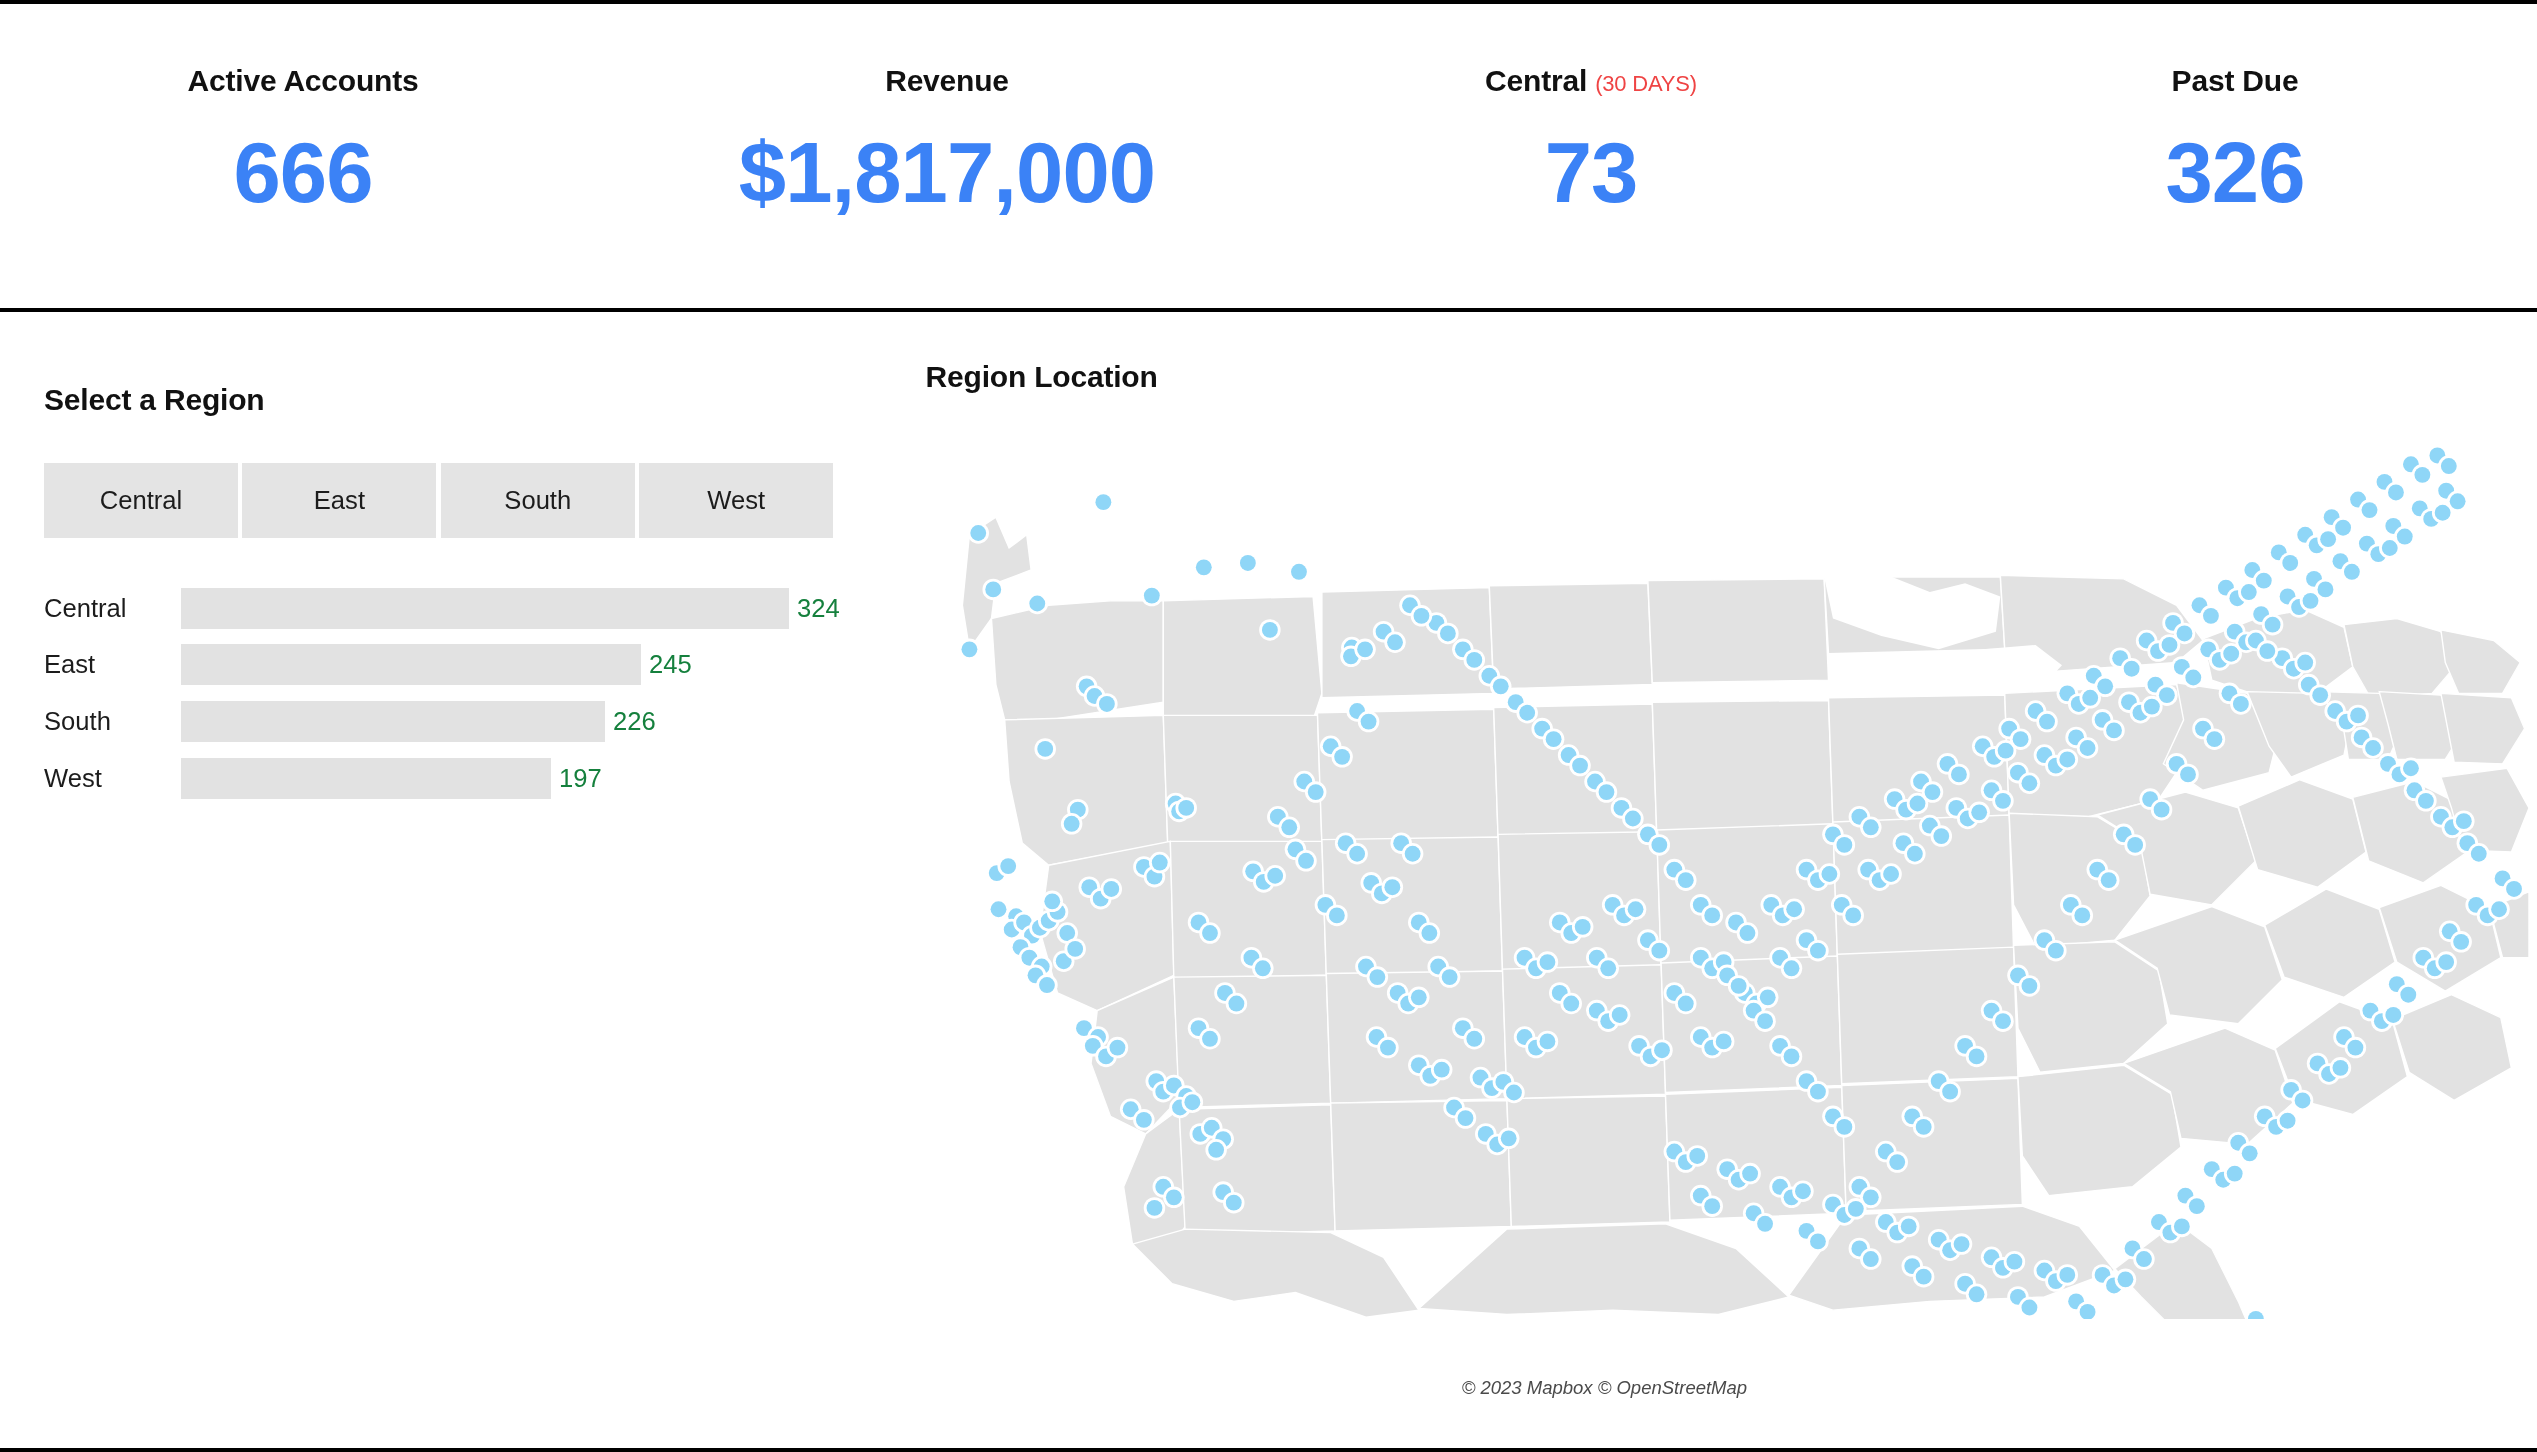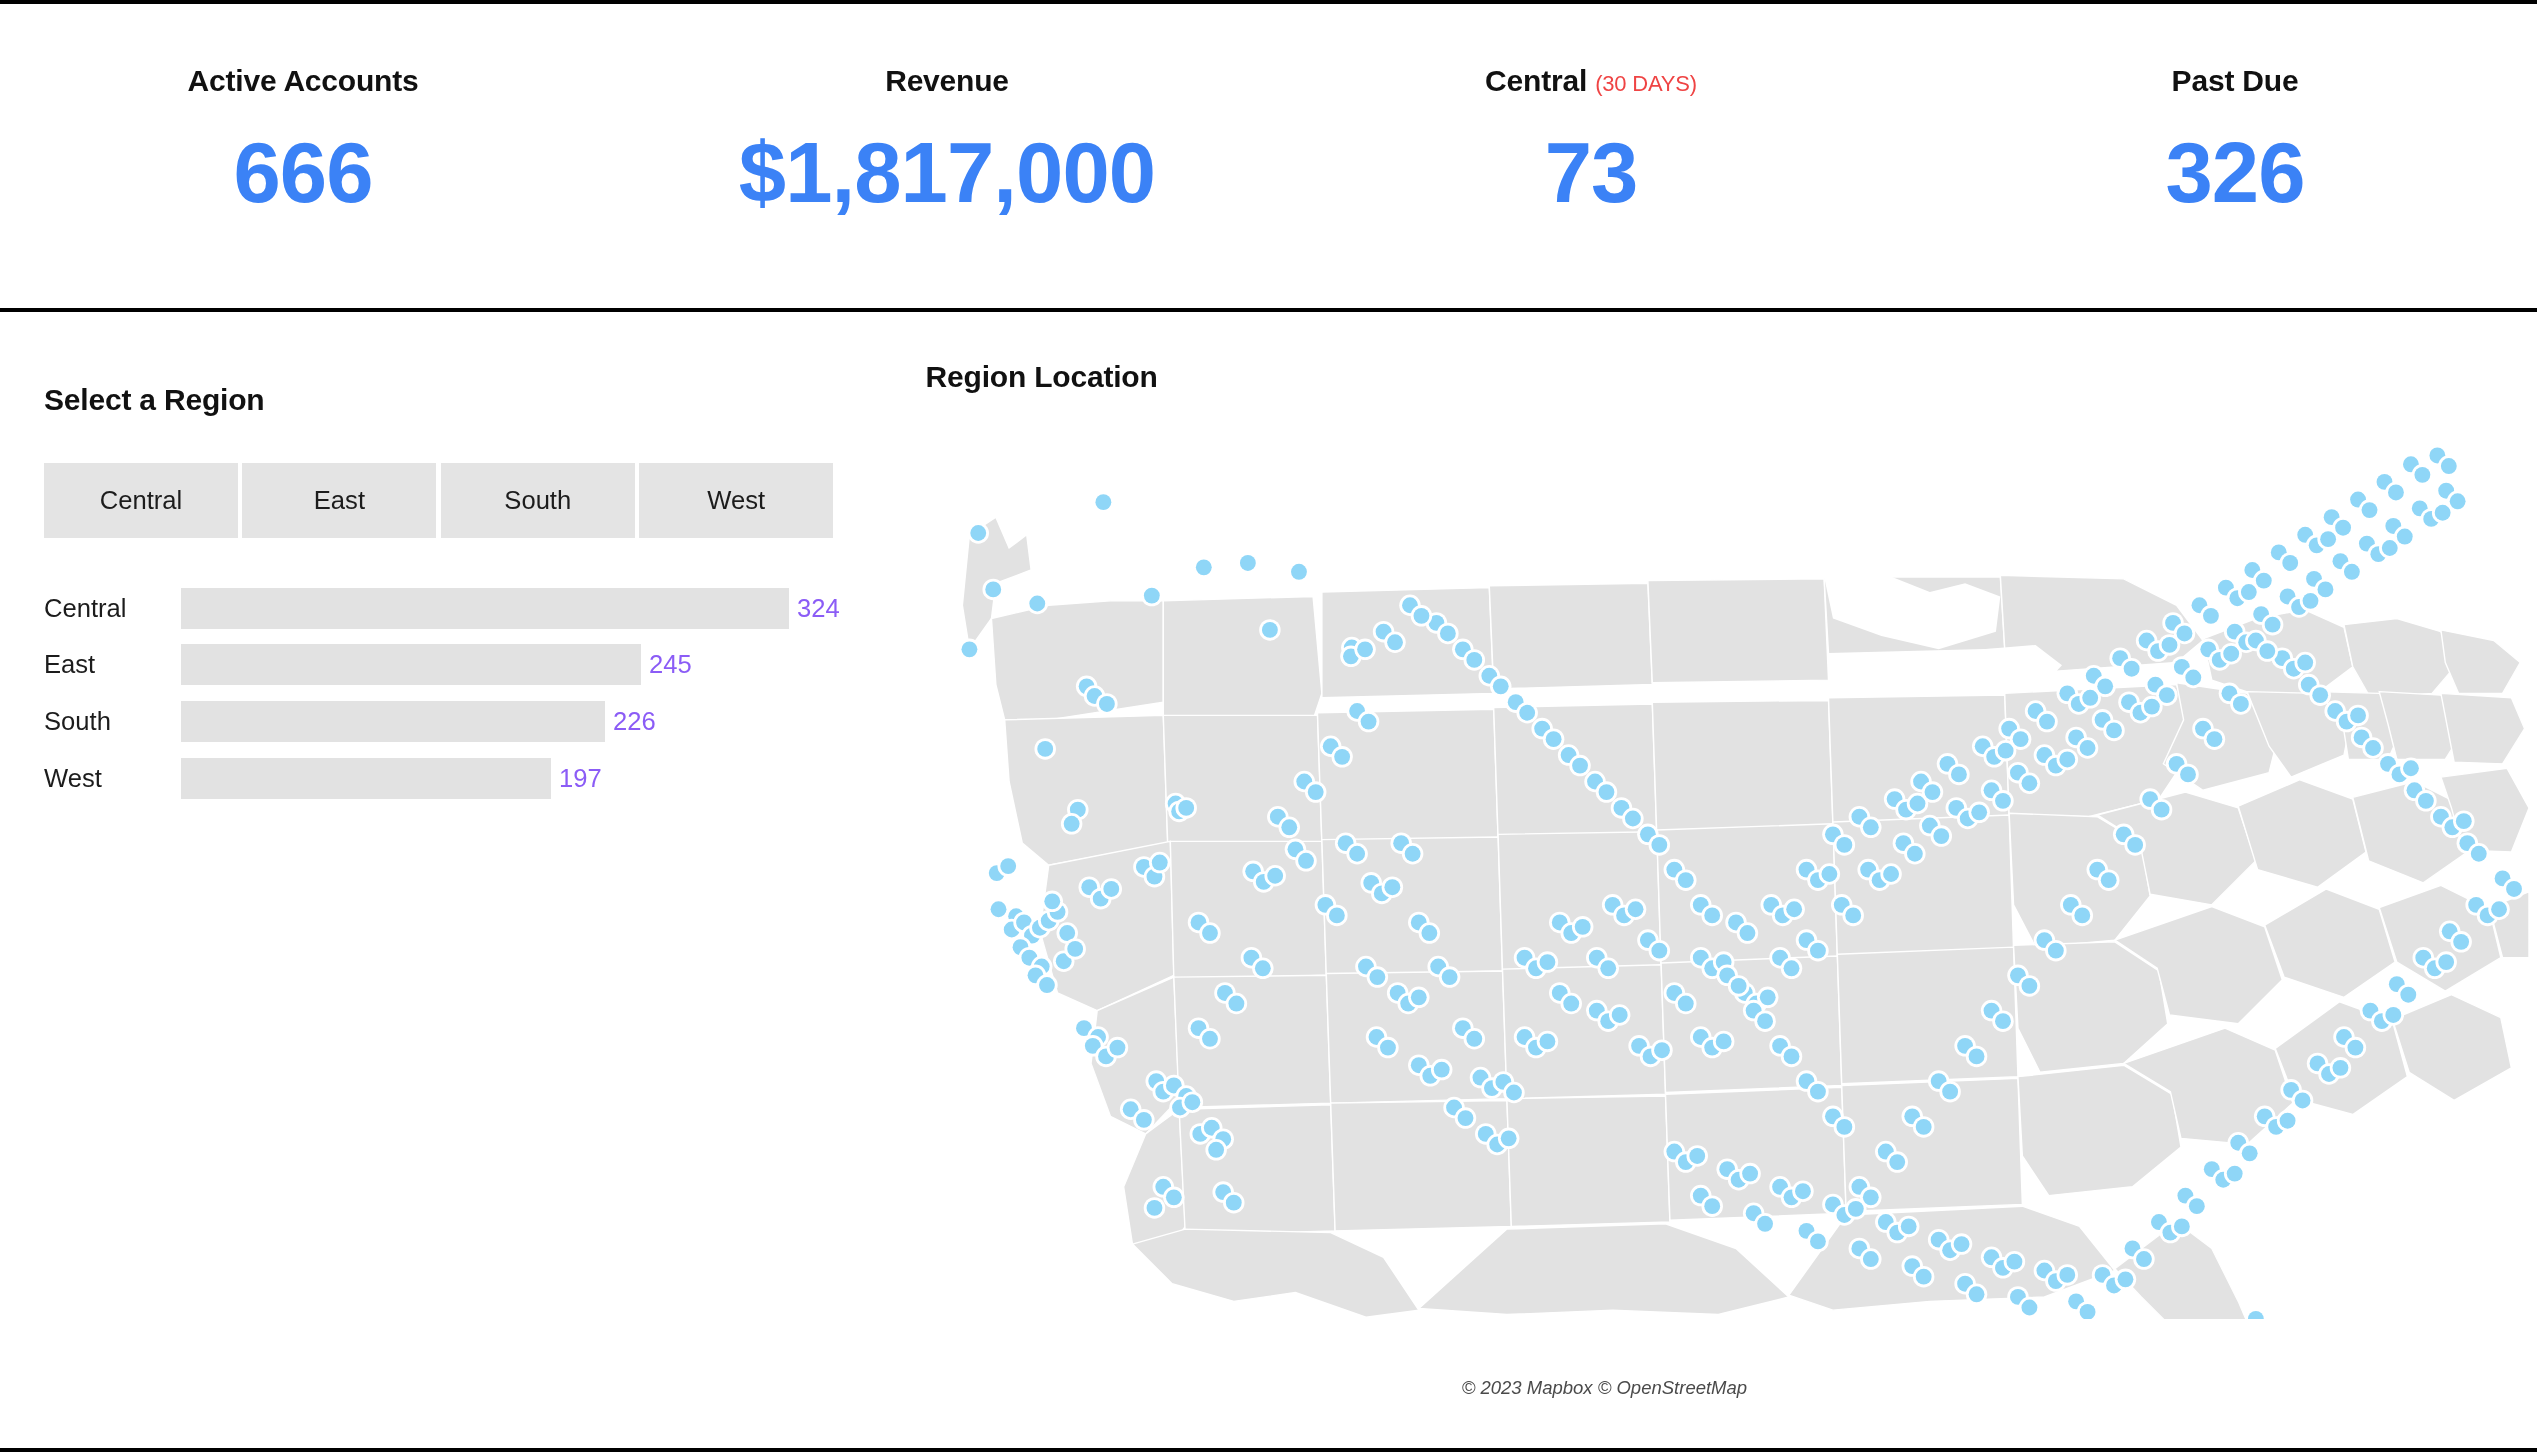--- a/index.html
+++ b/index.html
@@ -39,21 +39,21 @@
   .region-btn { width:194px; height:75px; background:#e4e4e4; border:none;
     font-family:"Liberation Sans", sans-serif; font-size:25.6px; color:#1c1c1c;
     display:flex; align-items:center; justify-content:center; cursor:pointer; }
 
   
   #bar-chart { margin-top:46px; }
   .bar-row { display:flex; align-items:center; height:48px; margin-bottom:8.8px; }
   .bar-label { width:137px; font-size:25.6px; color:#1c1c1c; }
   .bar-track { position:relative; height:41px; display:flex; align-items:center; }
   .bar-fill { height:41px; background:#e2e2e2; }
-  .bar-value { font-size:25.6px; color:#8b5cf6; margin-left:8px; white-space:nowrap; }
+  .bar-value { font-size:25.6px; color:#15803d; margin-left:8px; white-space:nowrap; }
 
   
   #map-wrap { position:relative; width:1586px; height:987px; margin-top:35px;
     margin-left:17.6px; }
   #map-svg { position:absolute; top:0; left:0; width:1586px; height:890px; }
   .state { fill:#e2e2e2; stroke:#ffffff; stroke-width:1.6; }
   .marker-ring { fill:#ffffff; }
   .marker-dot { fill:#8fd6f7; }
   #map-attrib { position:absolute; left:515px; top:947px; font-size:18.5px;
     color:#4a4a4a; background:rgba(255,255,255,0.75); padding:0.9px 3.5px;

